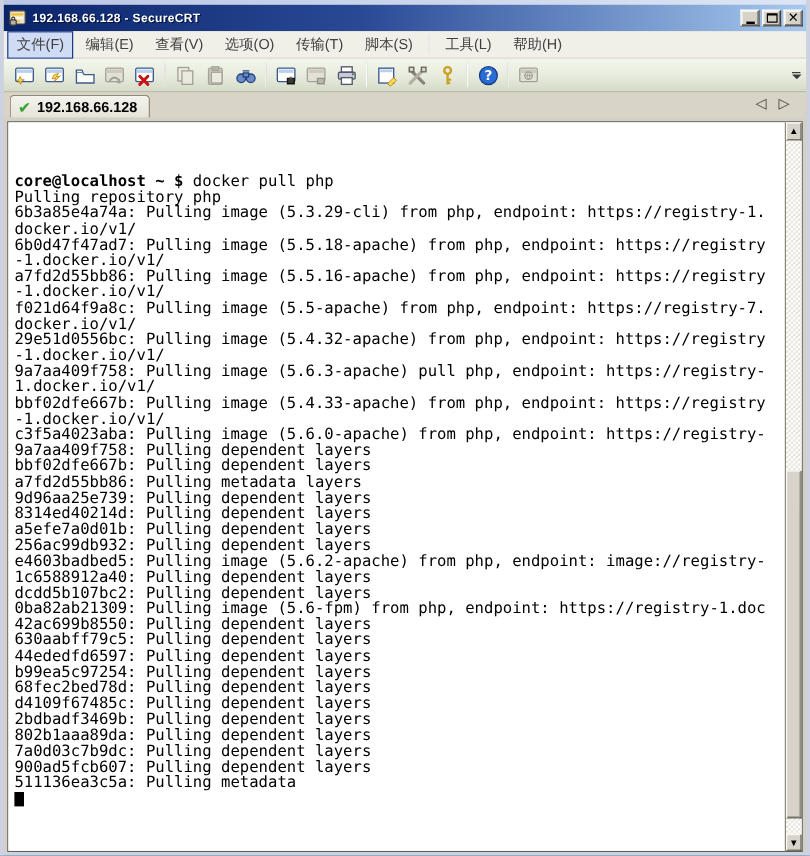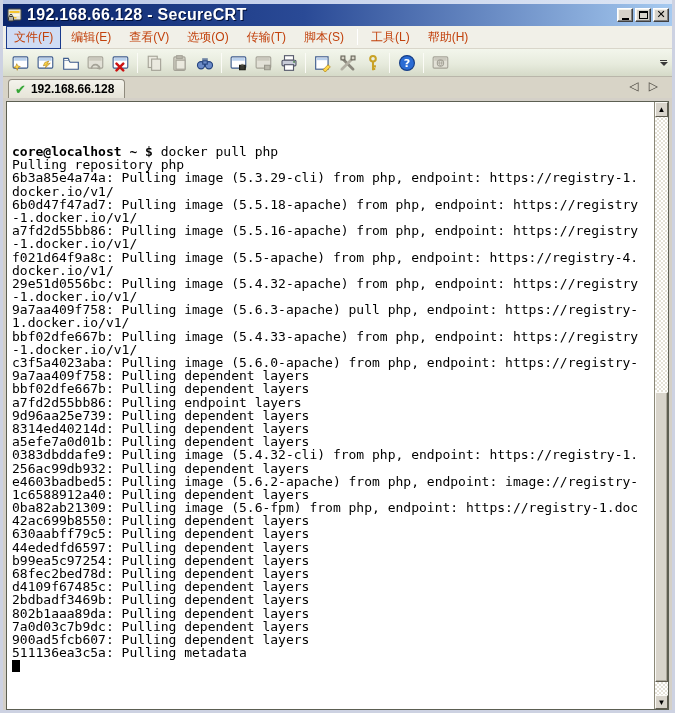--- a/index.html
+++ b/index.html
@@ -3,30 +3,30 @@
 <meta charset="utf-8">
 <style>
   * { margin:0; padding:0; box-sizing:border-box; }
   html,body { width:675px; height:713px; background:#3a6ea5; font-family:"Liberation Sans","DejaVu Sans",sans-serif; }
   .win { position:relative; width:675px; height:713px; background:#d4d0c8; border-left:3px solid #cdd2e2; border-right:3px solid #cdd2e2; border-bottom:3px solid #cdd2e2; overflow:hidden; }
   .topstrip { height:4px; background:linear-gradient(90deg,#b9c6e6,#dce5f4); }
 
   
   .titlebar { height:22px; background:linear-gradient(90deg,#0a246a 0%,#2a4a96 45%,#a6caf0 100%); display:flex; align-items:center; padding:0 3px 0 4px; }
   .appicon { width:16px; height:16px; margin-right:4px; flex:0 0 auto; }
-  .title { color:#fff; font-weight:bold; font-size:16px; letter-spacing:.3px; white-space:nowrap; flex:1 1 auto; text-shadow:1px 1px 0 #00103a; }
+  .title { color:#fff; font-weight:bold; font-size:10px; letter-spacing:.3px; white-space:nowrap; flex:1 1 auto; text-shadow:1px 1px 0 #00103a; }
   .winbtns { display:flex; gap:2px; }
   .wbtn { width:16px; height:14px; background:#d6d2c9; border:1px solid; border-color:#ffffff #404040 #404040 #ffffff; box-shadow:inset -1px -1px 0 #808080, inset 1px 1px 0 #f4f2ec; display:flex; align-items:center; justify-content:center; padding:0; cursor:default; position:relative; }
   .g-min { width:7px; height:2px; background:#000; margin-top:7px; }
   .g-max { width:9px; height:8px; border:1px solid #000; border-top:2px solid #000; }
   .g-close { font:bold 11px/10px "DejaVu Sans",sans-serif; color:#000; }
 
   
   .menubar { height:23px; background:#f1f0e8; display:flex; align-items:center; padding-left:2px; border-bottom:1px solid #d9d6ca; }
-  .mitem { font-size:12px; color:#c2410c; padding:3px 8px; margin:0 1px; white-space:nowrap; }
+  .mitem { font-size:12px; color:#404040; padding:3px 8px; margin:0 1px; white-space:nowrap; }
   .mitem.active { background:#cfdcf4; border:1px solid #1a3a8c; padding:2px 7px; }
   .msep { width:1px; height:16px; background:#b0ac9f; border-right:1px solid #fff; margin:0 4px; }
 
   
   .toolbar { height:28px; background:linear-gradient(#f3f6ec,#e7ebdd 55%,#d5dac8); display:flex; align-items:center; padding-left:5px; border-bottom:1px solid #b9b6aa; position:relative; }
   .tbicon { width:25px; height:24px; display:flex; align-items:center; justify-content:center; }
   .tbicon svg { width:18px; height:18px; }
   .tbsep { width:1px; height:20px; background:#aeab9e; border-right:1px solid #fbfbf6; margin:0 4px; }
   .tb-overflow { position:absolute; right:2px; top:6px; width:13px; height:16px; display:flex; flex-direction:column; align-items:center; justify-content:center; gap:1px; }
   .tb-overflow .bar { width:7px; height:1px; background:#3a3a3a; }
@@ -243,39 +243,39 @@
       <div class="blankpad"></div>
       <div class="tline"><span class="bold">core@localhost ~ $</span><span> docker pull php</span></div>
       <div id="termlines">
           <div class="tline">Pulling repository php</div>
           <div class="tline">6b3a85e4a74a: Pulling image (5.3.29-cli) from php, endpoint: https://registry-1.</div>
           <div class="tline">docker.io/v1/</div>
           <div class="tline">6b0d47f47ad7: Pulling image (5.5.18-apache) from php, endpoint: https://registry</div>
           <div class="tline">-1.docker.io/v1/</div>
           <div class="tline">a7fd2d55bb86: Pulling image (5.5.16-apache) from php, endpoint: https://registry</div>
           <div class="tline">-1.docker.io/v1/</div>
-          <div class="tline">f021d64f9a8c: Pulling image (5.5-apache) from php, endpoint: https://registry-4.</div>
+          <div class="tline">f021d64f9a8c: Pulling image (5.5-apache) from php, endpoint: https://registry-7.</div>
           <div class="tline">docker.io/v1/</div>
           <div class="tline">29e51d0556bc: Pulling image (5.4.32-apache) from php, endpoint: https://registry</div>
           <div class="tline">-1.docker.io/v1/</div>
           <div class="tline">9a7aa409f758: Pulling image (5.6.3-apache) pull php, endpoint: https://registry-</div>
           <div class="tline">1.docker.io/v1/</div>
           <div class="tline">bbf02dfe667b: Pulling image (5.4.33-apache) from php, endpoint: https://registry</div>
           <div class="tline">-1.docker.io/v1/</div>
           <div class="tline">c3f5a4023aba: Pulling image (5.6.0-apache) from php, endpoint: https://registry-</div>
           <div class="tline">9a7aa409f758: Pulling dependent layers</div>
           <div class="tline">bbf02dfe667b: Pulling dependent layers</div>
-          <div class="tline">a7fd2d55bb86: Pulling endpoint layers</div>
+          <div class="tline">a7fd2d55bb86: Pulling metadata layers</div>
           <div class="tline">9d96aa25e739: Pulling dependent layers</div>
           <div class="tline">8314ed40214d: Pulling dependent layers</div>
           <div class="tline">a5efe7a0d01b: Pulling dependent layers</div>
-          <div class="tline">0383dbddafe9: Pulling image (5.4.32-cli) from php, endpoint: https://registry-1.</div>
           <div class="tline">256ac99db932: Pulling dependent layers</div>
           <div class="tline">e4603badbed5: Pulling image (5.6.2-apache) from php, endpoint: image://registry-</div>
           <div class="tline">1c6588912a40: Pulling dependent layers</div>
+          <div class="tline">dcdd5b107bc2: Pulling dependent layers</div>
           <div class="tline">0ba82ab21309: Pulling image (5.6-fpm) from php, endpoint: https://registry-1.doc</div>
           <div class="tline">42ac699b8550: Pulling dependent layers</div>
           <div class="tline">630aabff79c5: Pulling dependent layers</div>
           <div class="tline">44ededfd6597: Pulling dependent layers</div>
           <div class="tline">b99ea5c97254: Pulling dependent layers</div>
           <div class="tline">68fec2bed78d: Pulling dependent layers</div>
           <div class="tline">d4109f67485c: Pulling dependent layers</div>
           <div class="tline">2bdbadf3469b: Pulling dependent layers</div>
           <div class="tline">802b1aaa89da: Pulling dependent layers</div>
           <div class="tline">7a0d03c7b9dc: Pulling dependent layers</div>

